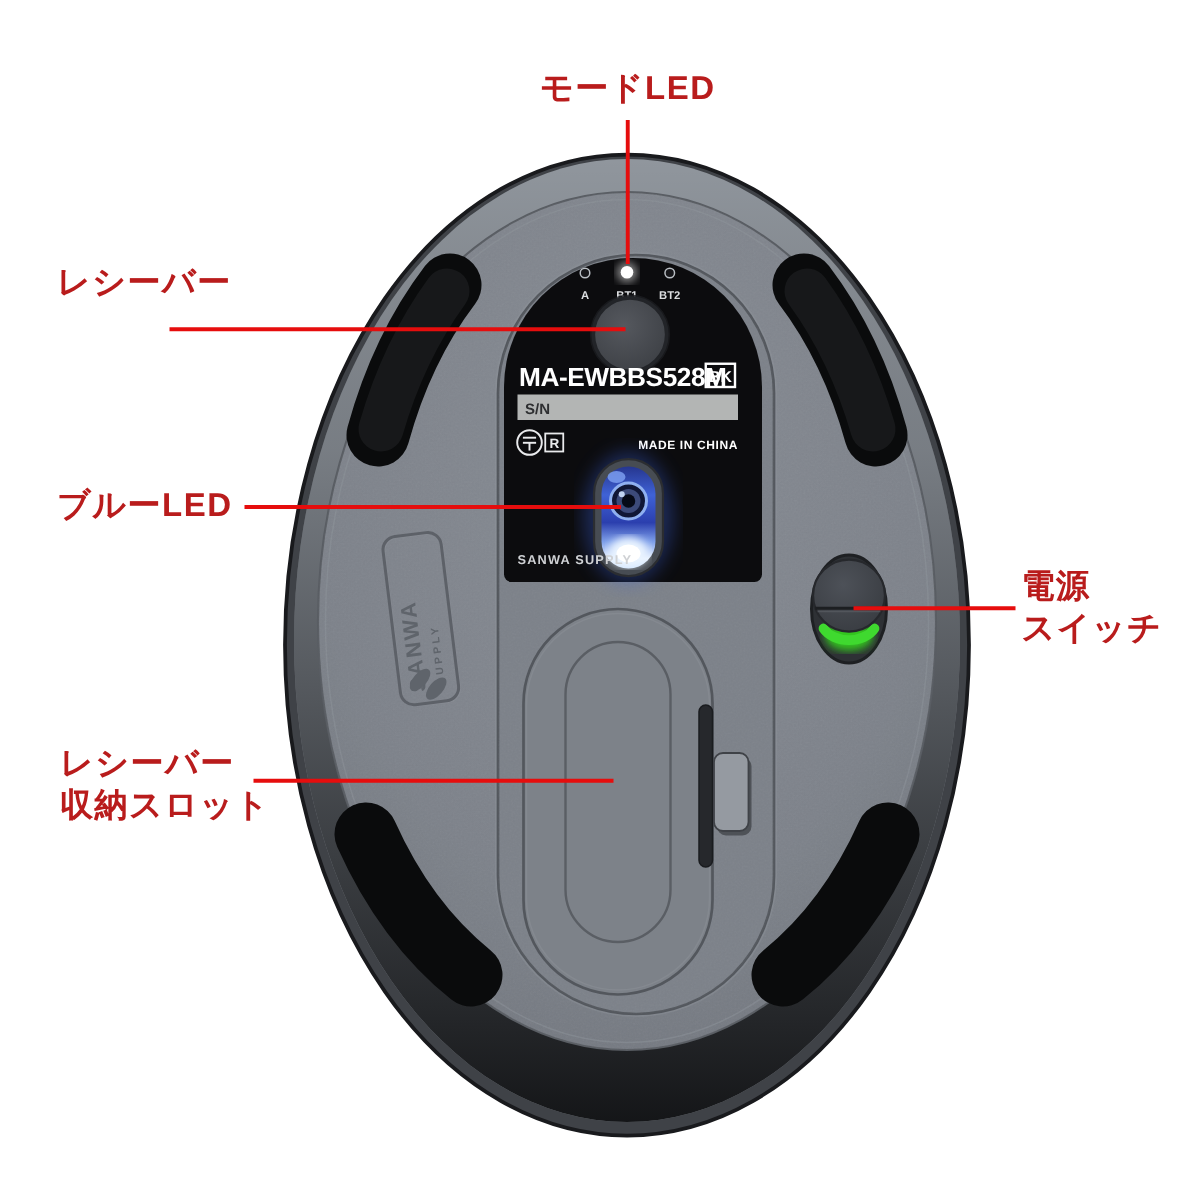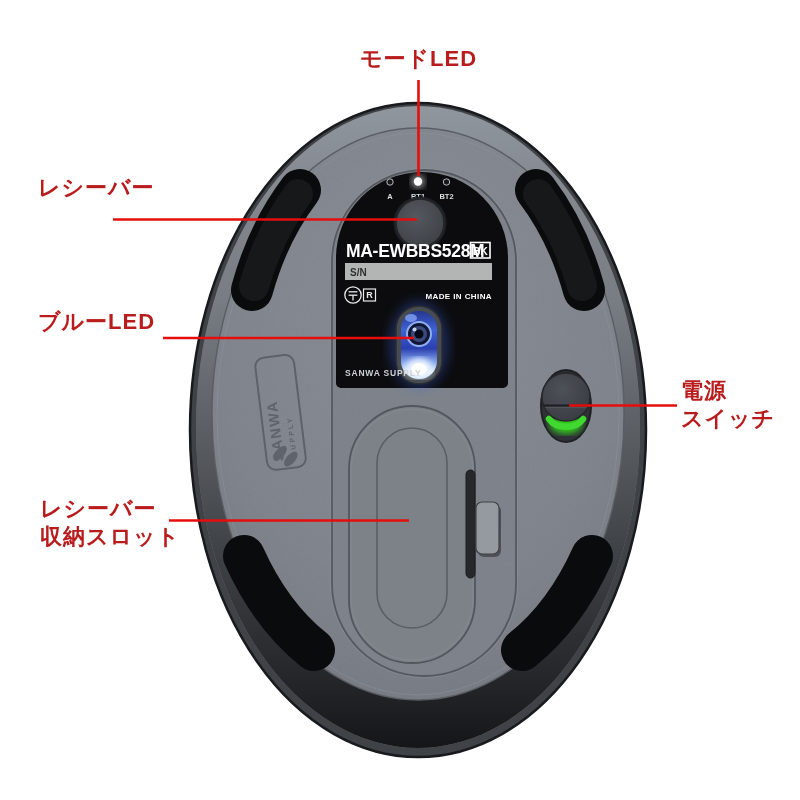--- a/index.html
+++ b/index.html
@@ -168,21 +168,21 @@
 </svg>
 
 <div class="callout center" style="left:338px;top:45px;width:161px;">
   <span>モードLED</span>
 </div>
 
 <div class="callout" style="left:38px;top:174px;">
   <div>レシーバー</div>
 </div>
 
-<div class="callout" style="left:38px;top:308px;text-align:center;">
+<div class="callout" style="left:38px;top:323px;text-align:center;">
   <span>ブルーLED</span>
 </div>
 
 <div class="callout" style="left:40px;top:495px;">
   <div>レシーバー</div>
   <div>収納スロット</div>
 </div>
 
 <div class="callout" style="left:681px;top:377px;">
   <div>電源</div>

